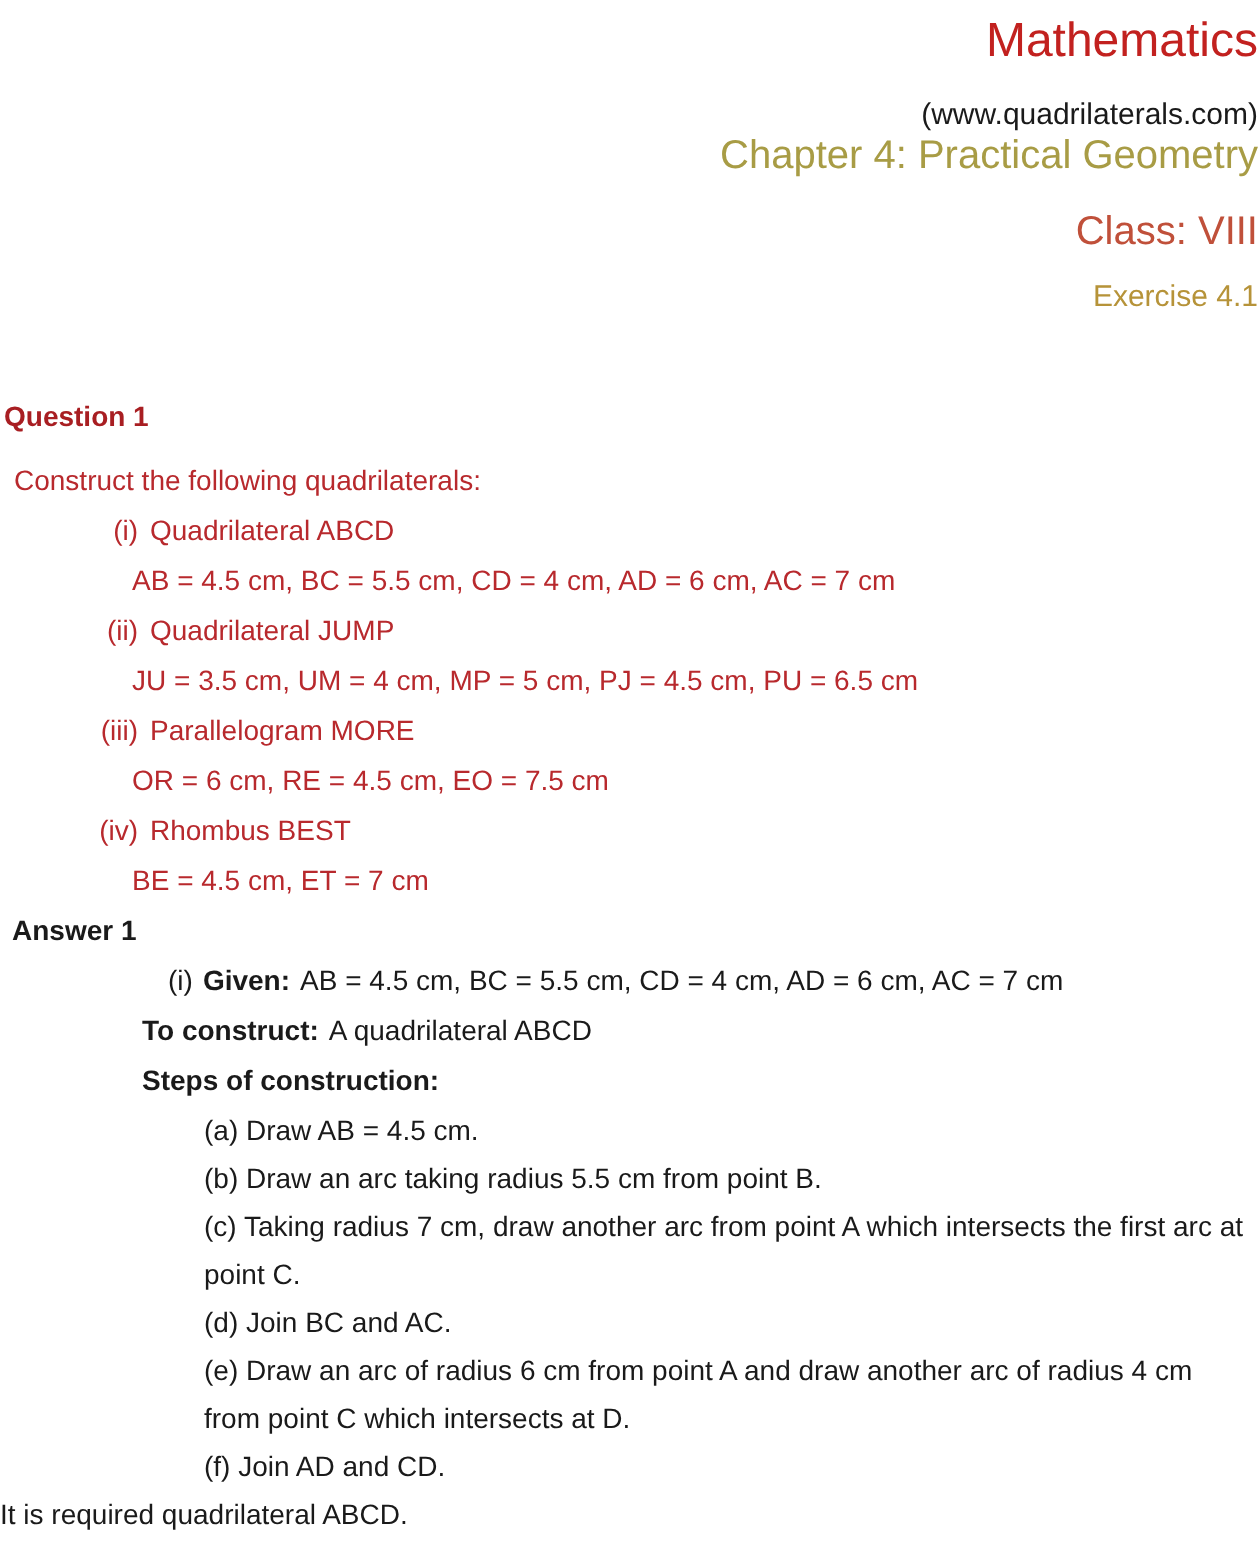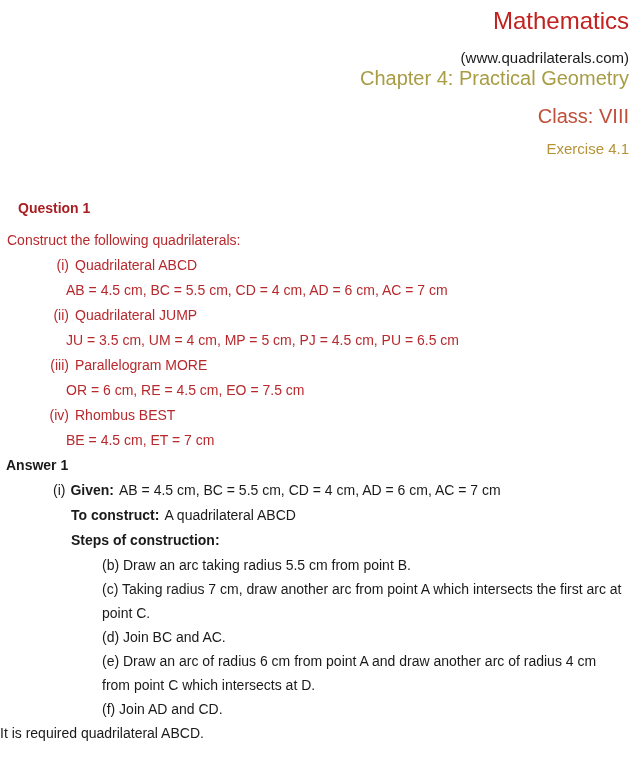--- a/index.html
+++ b/index.html
@@ -45,38 +45,38 @@
     font-size: 15px;
     line-height: 17px;
     color: var(--exercise_gold);
     margin-left: 45px;
   }
   
   .question p, .answer p { line-height: 25px; margin: 0; }
   
   .question { margin-top: 39px; color: var(--question_red); }
   .q-heading {
-    padding-left: 18px;
+    padding-left: 2px;
     font-weight: bold;
     color: var(--question_heading_red);
     margin-bottom: 7px !important;
   }
   .q-intro { padding-left: 7px; }
   .q-line { padding-left: 40px; }
   .q-marker {
     display: inline-block;
     width: 29px;
     text-align: right;
   }
   .q-name { margin-left: 6px; }
   .q-meas { padding-left: 66px; }
   
   .answer { color: var(--body_black); }
   .a-heading { padding-left: 6px; font-weight: bold; }
-  .a-given { padding-left: 53px; }
+  .a-given { padding-left: 84px; }
   .a-marker { margin-right: 5px; }
   .a-label { font-weight: bold; margin-right: 5px; }
   .a-indent { padding-left: 71px; }
   .a-steps { padding-left: 102px; width: 624px; }
   .a-steps p { width: 522px; line-height: 24px; }
   .a-conclusion { }
 </style>
 </head>
 <body>
 
@@ -118,20 +118,21 @@
   <section class="answer">
     <p class="a-heading">Answer 1</p>
 
     <p class="a-given"><span class="a-marker">(i)</span><span class="a-label">Given:</span><span>AB = 4.5 cm, BC = 5.5 cm, CD = 4 cm, AD = 6 cm, AC = 7 cm</span></p>
 
     <p class="a-indent"><span class="a-label">To construct:</span><span>A quadrilateral ABCD</span></p>
 
     <p class="a-indent"><span class="a-label">Steps of construction:</span></p>
 
     <div class="a-steps">
+      <p>(a) Draw AB = 4.5 cm.</p>
       <p>(b) Draw an arc taking radius 5.5 cm from point B.</p>
       <p>(c) Taking radius 7 cm, draw another arc from point A which intersects the first arc at point C.</p>
       <p>(d) Join BC and AC.</p>
       <p>(e) Draw an arc of radius 6 cm from point A and draw another arc of radius 4 cm from point C which intersects at D.</p>
       <p>(f) Join AD and CD.</p>
     </div>
 
     <p class="a-conclusion">It is required quadrilateral ABCD.</p>
   </section>
 

